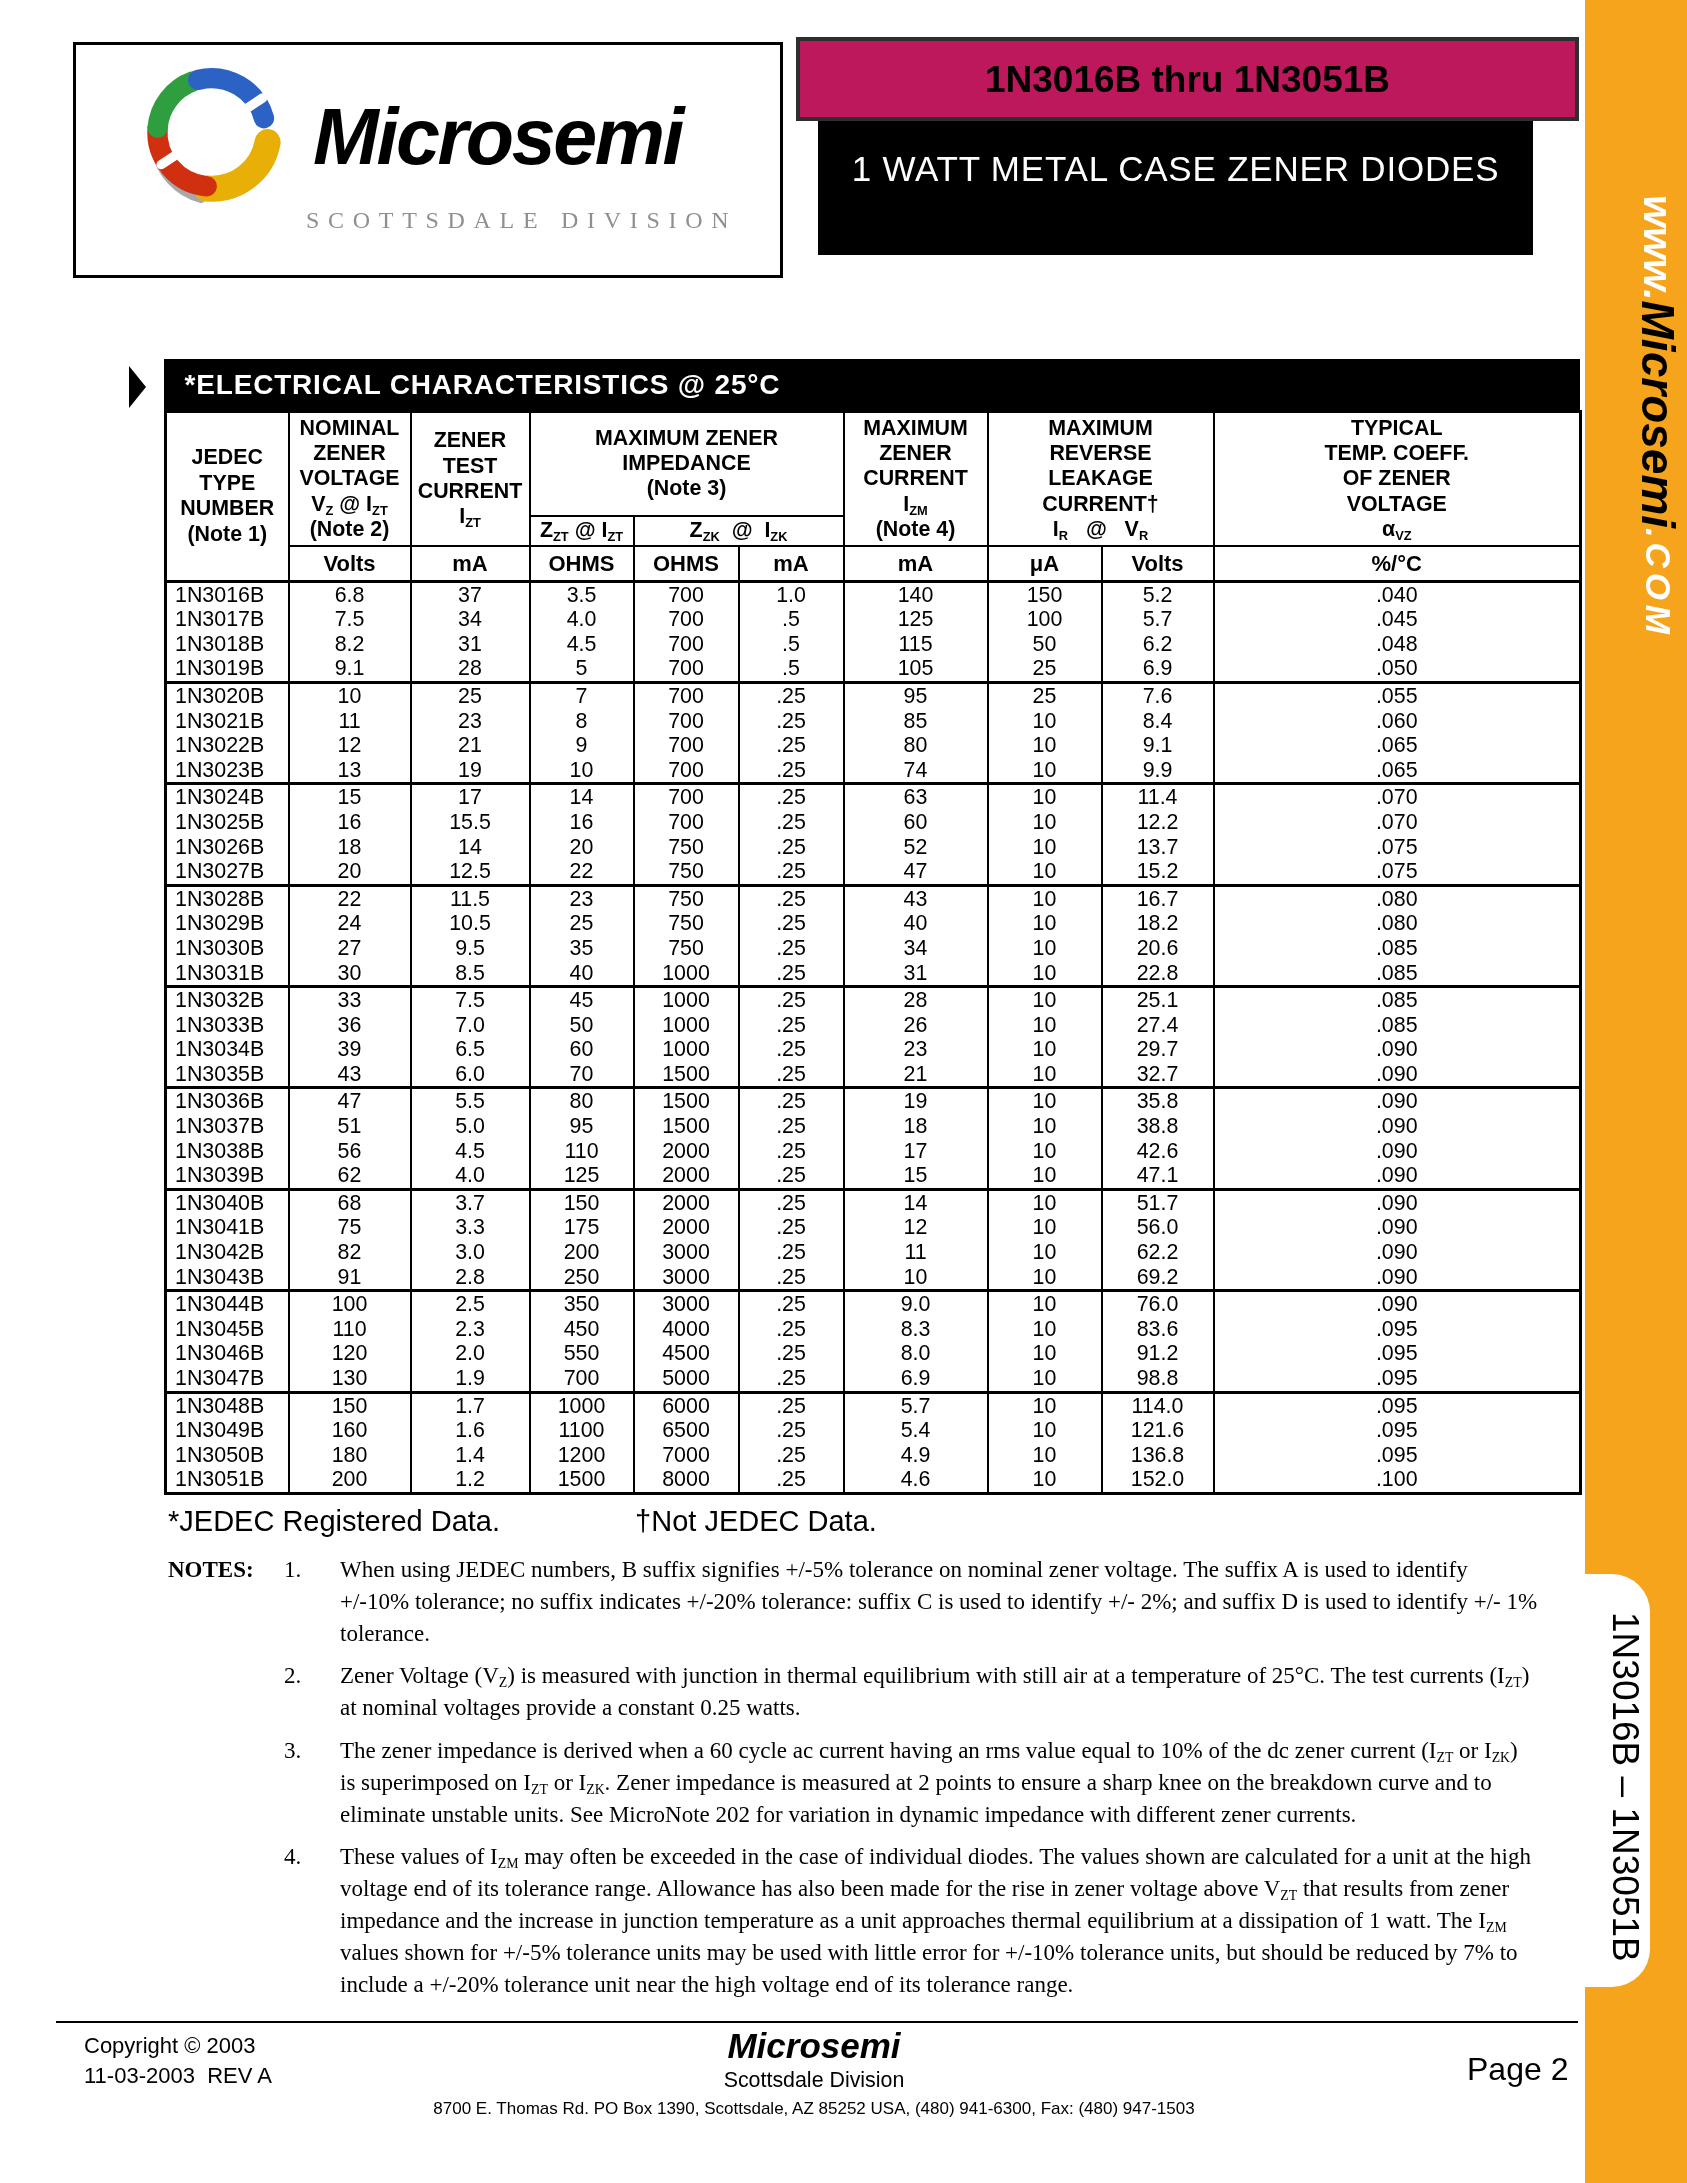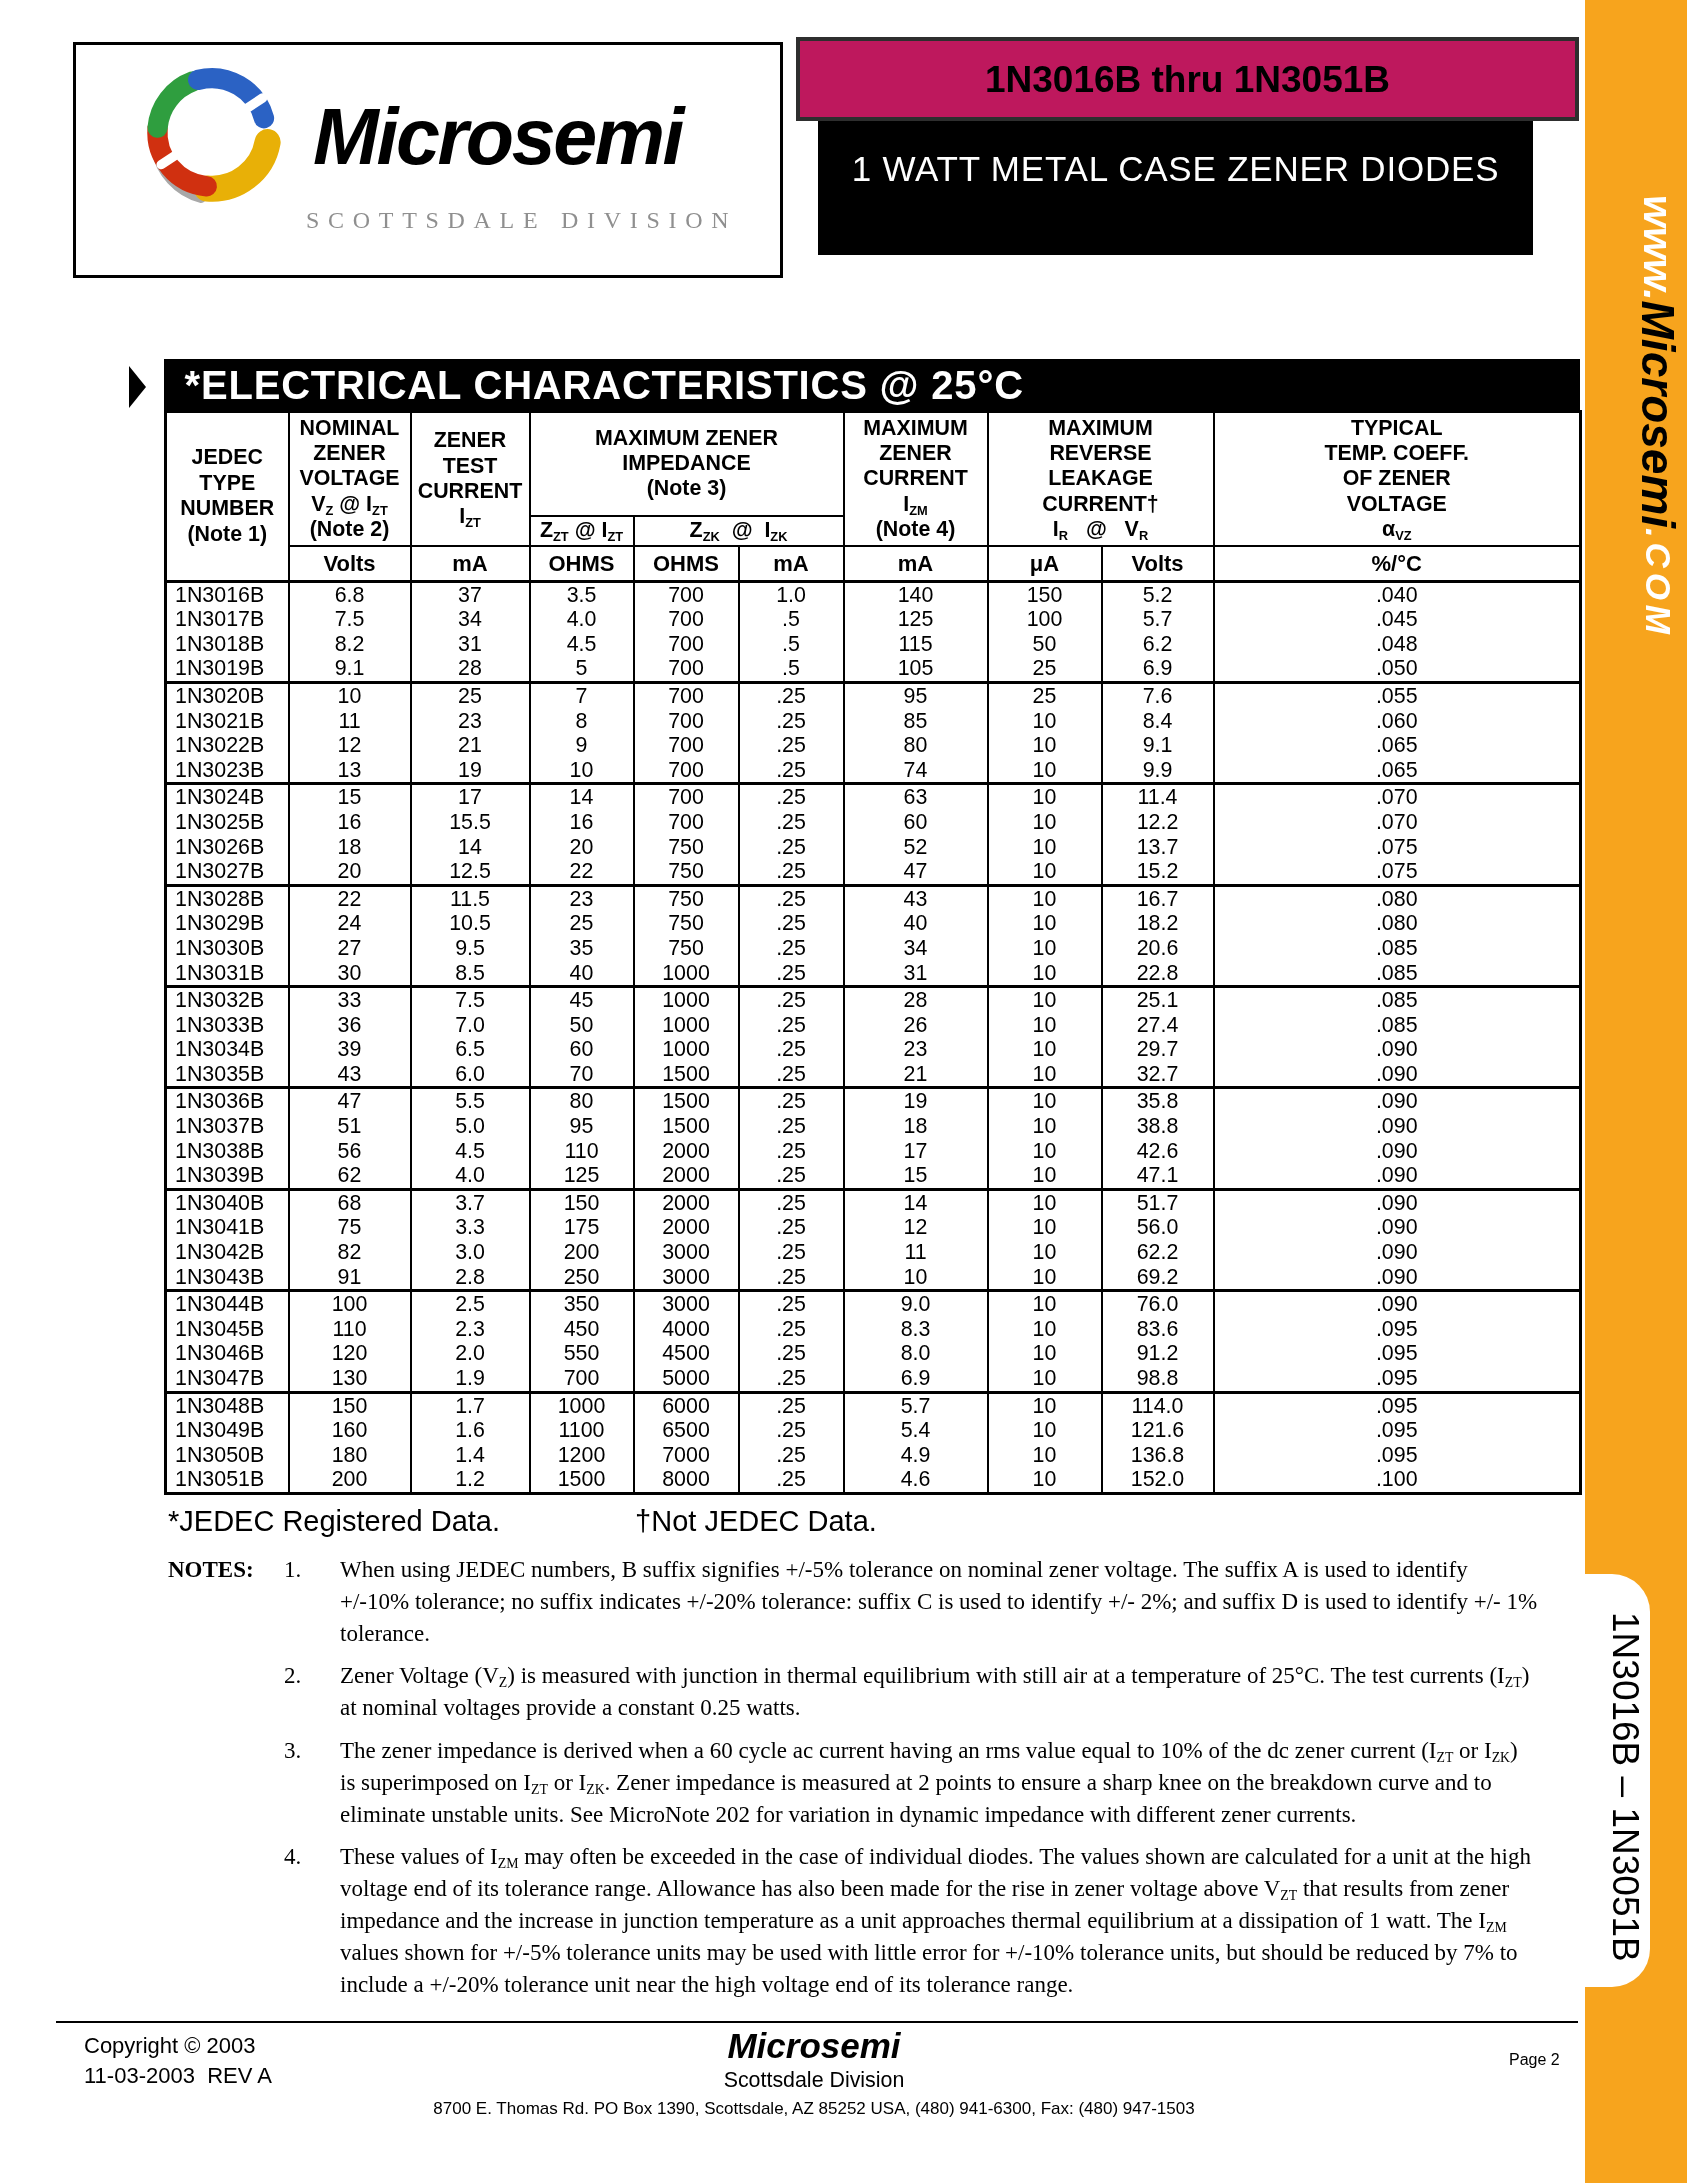--- a/index.html
+++ b/index.html
@@ -36,21 +36,21 @@
                   text-align:center; }
 
   
   .section-pointer { position:absolute; left:129px; top:366px; width:0; height:0;
                      border-top:21.4px solid transparent; border-bottom:21.4px solid transparent;
                      border-left:17.5px solid #000; }
 
   
   .tbl-wrap { position:absolute; left:164px; top:359px; width:1416px; }
   .tbl-title { background:#000; color:#fff; height:51px; line-height:52px; font-weight:bold;
-               font-size:40px; padding-left:20.6px; letter-spacing:0.8px; box-sizing:border-box; }
+               font-size:28px; padding-left:20.6px; letter-spacing:0.8px; box-sizing:border-box; }
   table.elec { border-collapse:collapse; width:100%; table-layout:fixed;
                border:3.2px solid #000; }
   table.elec th { border:2.4px solid #000; font-weight:bold; font-size:21.4px; line-height:25.4px;
                   padding:1.6px 2.4px; text-align:center; }
   tr.hdr-main { height:104px; }
   tr.hdr-sub { height:27px; }
   tr.hdr-units { height:35px; }
   tr.hdr-units th { font-size:22px; border-bottom:3.2px solid #000; }
   table.elec tbody td { border-left:2.4px solid #000; border-right:2.4px solid #000;
                         border-top:none; border-bottom:none;
@@ -67,21 +67,21 @@
   .note-item { display:grid; grid-template-columns:116px 56px 1fr; margin-bottom:10.3px; }
   .notes-label { font-weight:bold; }
 
   
   .footer-rule { position:absolute; left:56px; top:2021px; width:1522px; height:2.4px; background:#000; }
   .copyright-block { position:absolute; left:84px; top:2031px; font-size:22px; line-height:30px; }
   .footer-center { position:absolute; left:318px; top:2026px; width:992px; text-align:center; }
   .footer-brand { font-size:35px; font-weight:bold; font-style:italic; }
   .footer-division { font-size:21.4px; margin-top:1.6px; }
   .footer-address { font-size:17px; margin-top:6.4px; }
-  .page-number { position:absolute; left:1509px; top:2051px; font-size:16px; }
+  .page-number { position:absolute; left:1467px; top:2051px; font-size:32px; }
 </style>
 </head>
 <body>
 
 <div class="page">
 
   <div class="sidebar-orange" style="background:#F7A41D;"></div>
   <div class="sidebar-url">
     <span class="www">www.</span><span class="brand">Microsemi</span><span class="com">.COM</span>
   </div>

